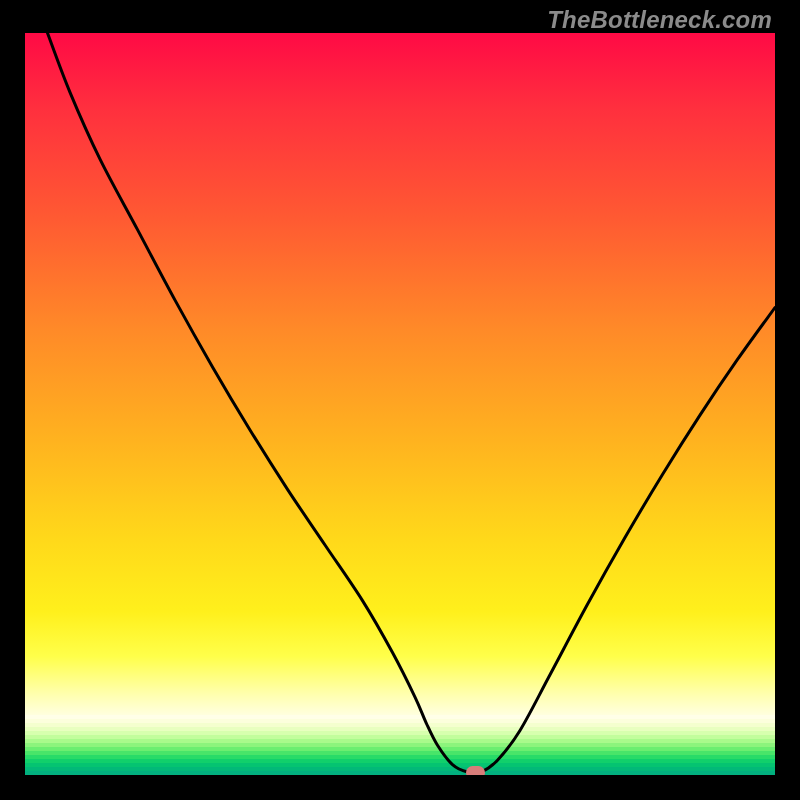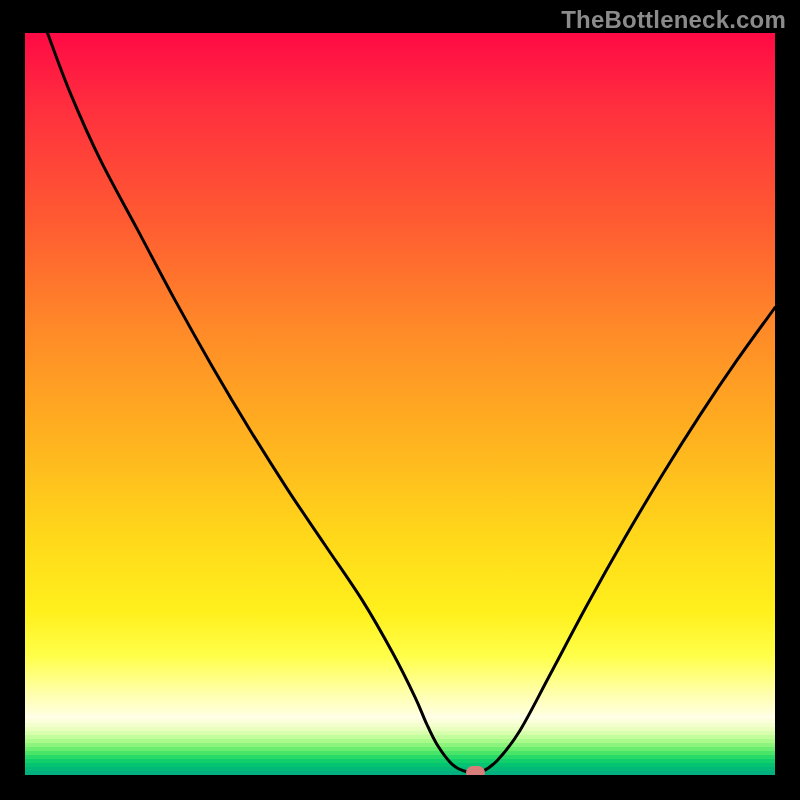--- a/index.html
+++ b/index.html
@@ -12,27 +12,28 @@
   }
   .frame {
     position: relative;
     width: 800px;
     height: 800px;
     background: #000;
   }
   .watermark {
     position: absolute;
     top: 6px;
-    right: 14px;
+    right: 28px;
     font-family: Arial, Helvetica, sans-serif;
     font-size: 24px;
     font-weight: 600;
     color: #8b8b8b;
     letter-spacing: 0.2px;
     z-index: 10;
+    font-style: italic;
   }
   .plot {
     position: absolute;
     left: 25px;
     top: 33px;
     width: 750px;
     height: 742px;
     overflow: hidden;
   }
   .gradient {

